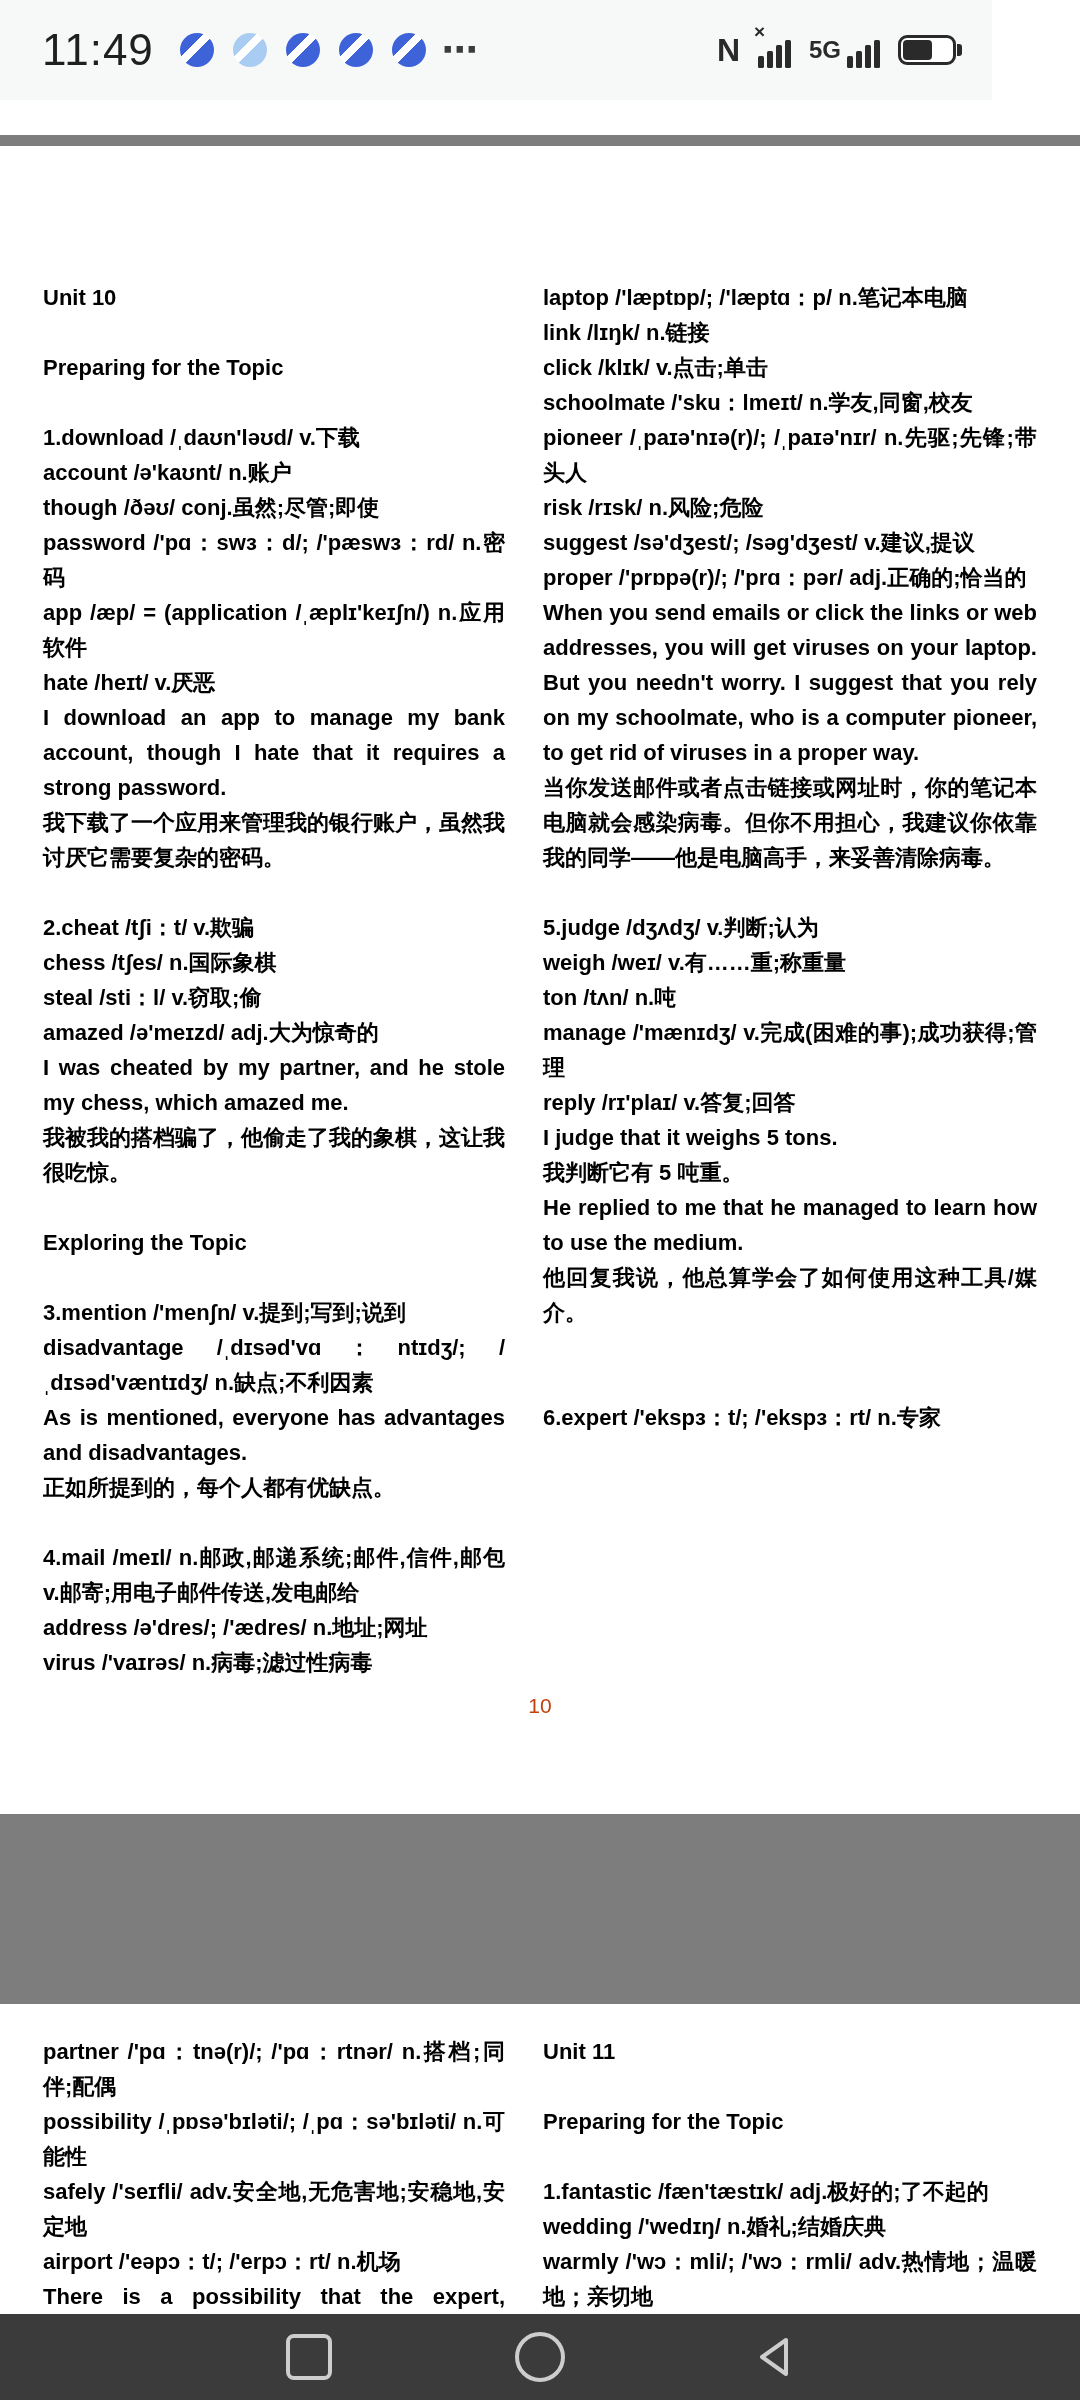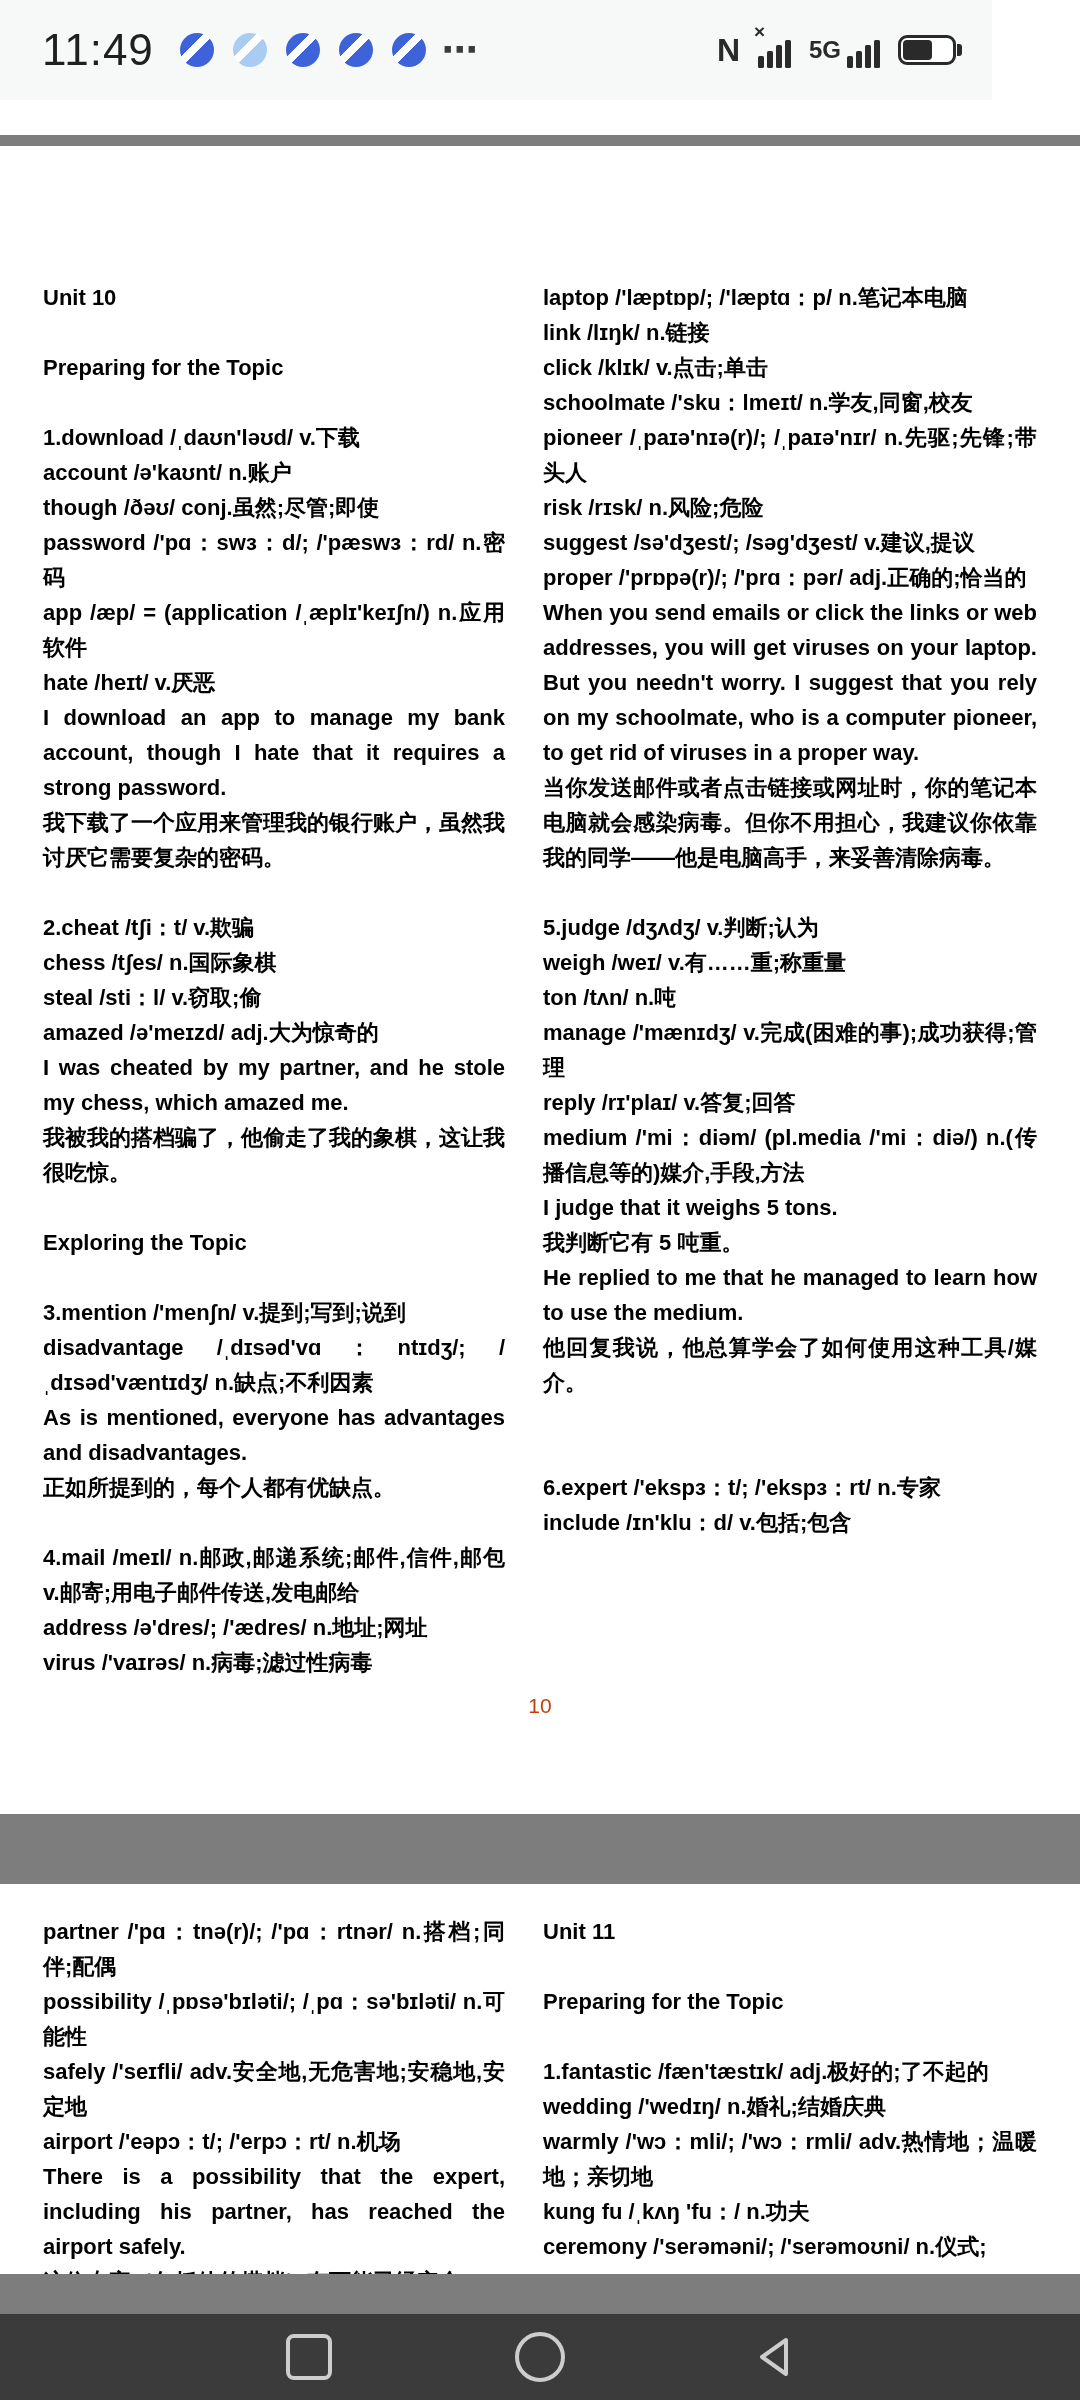--- a/index.html
+++ b/index.html
@@ -28,21 +28,21 @@
   .sig .x { position:absolute; top:-10px; left:-4px; font-size:19px; font-weight:700; color:#2a2a2a; line-height:1; }
   .sig5g { }
   .sig5g .net { font-size:24px; font-weight:700; color:#2a2a2a; margin-right:6px; position:relative; top:-4px; }
   .battery { position:relative; width:58px; height:30px; border:3px solid #2a2a2a; border-radius:9px; background:#fff; }
   .battery::after { content:""; position:absolute; right:-9px; top:6px; width:5px; height:12px; background:#2a2a2a; border-radius:0 3px 3px 0; }
   .battery .fill { position:absolute; left:2px; top:2px; bottom:2px; width:55%; background:#2a2a2a; border-radius:4px; }
   
   .viewer { position:absolute; top:135px; left:0; width:1080px; height:2179px; background:var(--viewer-bg,#7d7d7d); overflow:hidden; }
   .page { position:absolute; left:0; width:1080px; background:var(--page-bg,#ffffff); overflow:hidden; }
   .page1 { top:11px; height:1668px; }
-  .page2 { top:1749px; height:390px; }
+  .page2 { top:1869px; height:390px; }
   .col { position:absolute; font-size:22px; line-height:35px; font-weight:700; color:var(--text,#000); text-align:justify; }
   .page1 .col { top:134px; }
   .page2 .col { top:30px; }
   .col-l { left:43px; width:462px; }
   .col-r { left:543px; width:494px; }
   .para { margin:0; overflow-wrap:break-word; }
   .blank { height:35px; }
   .pagenum { position:absolute; top:1548px; left:0; width:1080px; text-align:center; font-size:21px; font-weight:400; color:#c2410c; }
   
   .navbar { position:absolute; top:2314px; left:0; width:1080px; height:86px; background:var(--nav-bg,#3b3b3b); }
@@ -137,29 +137,27 @@
           <p class="para">suggest /sə'dʒest/; /səg'dʒest/ v.建议,提议</p>
           <p class="para">proper /'prɒpə(r)/; /'prɑ：pər/ adj.正确的;恰当的</p>
           <p class="para">When you send emails or click the links or web addresses, you will get viruses on your laptop. But you needn't worry. I suggest that you rely on my schoolmate, who is a computer pioneer, to get rid of viruses in a proper way.</p>
           <p class="para">当你发送邮件或者点击链接或网址时，你的笔记本电脑就会感染病毒。但你不用担心，我建议你依靠我的同学——他是电脑高手，来妥善清除病毒。</p>
           <p class="blank"></p>
           <p class="para">5.judge /dʒʌdʒ/ v.判断;认为</p>
           <p class="para">weigh /weɪ/ v.有……重;称重量</p>
           <p class="para">ton /tʌn/ n.吨</p>
           <p class="para">manage /'mænɪdʒ/ v.完成(困难的事);成功获得;管理</p>
           <p class="para">reply /rɪ'plaɪ/ v.答复;回答</p>
-          <p class="para">medium /'mi：diəm/ (pl.media /'mi：diə/) n.(传播信息等的)媒介,手段,方法</p>
           <p class="para">I judge that it weighs 5 tons.</p>
           <p class="para">我判断它有 5 吨重。</p>
           <p class="para">He replied to me that he managed to learn how to use the medium.</p>
           <p class="para">他回复我说，他总算学会了如何使用这种工具/媒介。</p>
           <p class="blank"></p>
           <p class="blank"></p>
           <p class="para">6.expert /'ekspɜ：t/; /'ekspɜ：rt/ n.专家</p>
-          <p class="para">include /ɪn'klu：d/ v.包括;包含</p>
         </div>
       <div class="pagenum">10</div>
     </div>
     <div class="page page2">
       <div class="col col-l">
           <p class="para">partner /'pɑ：tnə(r)/; /'pɑ：rtnər/ n.搭档;同伴;配偶</p>
           <p class="para">possibility /ˌpɒsə'bɪləti/; /ˌpɑ：sə'bɪləti/ n.可能性</p>
           <p class="para">safely /'seɪfli/ adv.安全地,无危害地;安稳地,安定地</p>
           <p class="para">airport /'eəpɔ：t/; /'erpɔ：rt/ n.机场</p>
           <p class="para">There is a possibility that the expert, including his partner, has reached the airport safely.</p>

